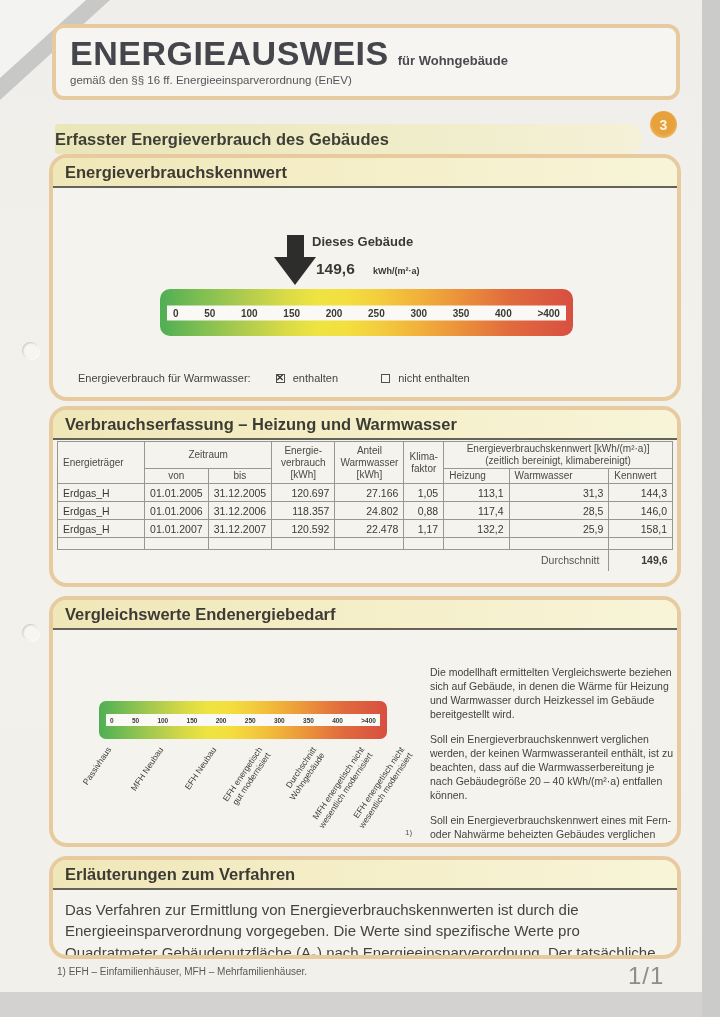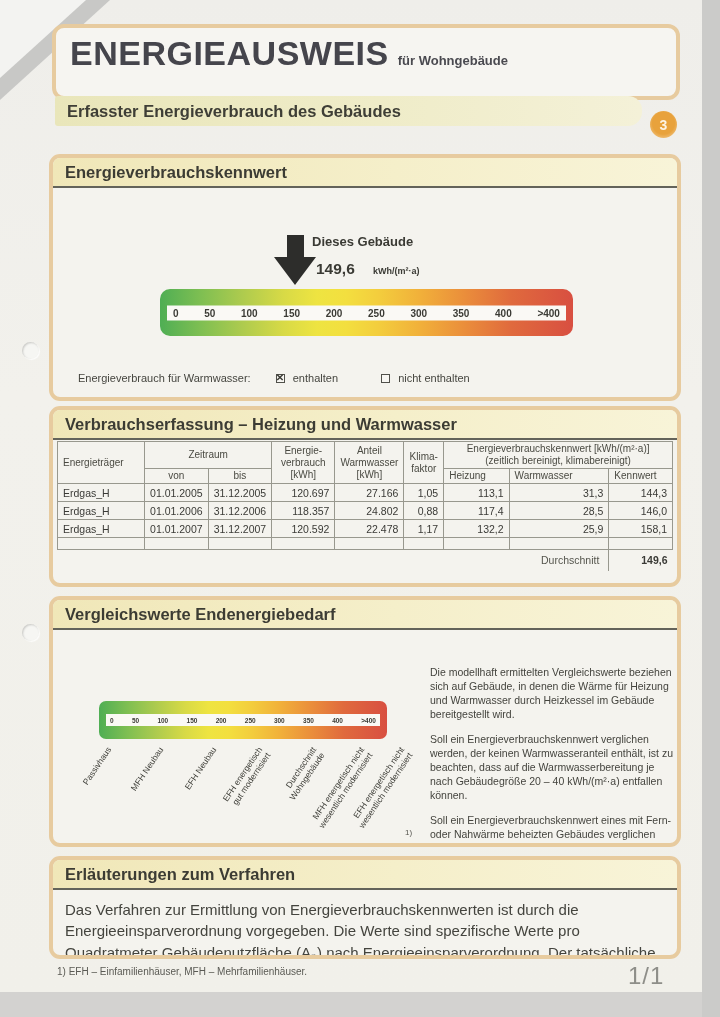--- a/index.html
+++ b/index.html
@@ -19,31 +19,31 @@
     background:#f6f6f3; box-shadow:inset 1px 1px 2px rgba(0,0,0,.18), 1px 1px 1px rgba(255,255,255,.8); }
 
   
   #title-box { position:absolute; left:52px; top:24px; width:628px; height:76px;
     background:#f6f5f1; border:4px solid #e7cb9f; border-radius:12px; padding:8px 14px 0 14px; }
   .doc-title { font-size:34px; font-weight:bold; color:#45454c; letter-spacing:.5px; line-height:1.05; }
   .doc-title-suffix { font-size:13px; font-weight:bold; color:#4a4a50; margin-left:9px; }
   .doc-subtitle { font-size:11.5px; color:#55555a; margin-top:2px; }
 
   
-  #section-band { position:absolute; left:55px; top:96px; width:587px; height:30px;
+  #section-band { position:absolute; left:55px; top:124px; width:587px; height:30px;
     background:linear-gradient(90deg,#e9e6ba 0%,#efecc8 55%,#f4f1d8 100%);
-    border-radius:3px 14px 14px 3px; display:flex; align-items:center; padding-left:12px;
+    border-radius:3px 14px 14px 3px; display:flex; align-items:center; 
     font-size:16.5px; font-weight:bold; color:#3e3e36; }
   #page-badge { position:absolute; left:650px; top:111px; width:27px; height:27px; border-radius:50%;
     background:radial-gradient(circle at 50% 45%, #e8a23c 55%, #efc07a 80%, #f3d9ab 100%);
     color:#fdf4e4; font-size:14px; font-weight:bold; display:flex; align-items:center; justify-content:center; }
 
   
   .sec { position:absolute; left:49px; width:632px; background:#f4f3ee;
-    border:4px solid #e7cb9f; border-radius:11px; overflow:hidden; }
+    border:4px solid #e7cb9f; border-radius:18px; overflow:hidden; }
   .sec-title { height:30px; background:linear-gradient(90deg,#f0e7b8 0%,#f5efca 55%,#f8f4d8 100%);
     border-bottom:2px solid #63635a; display:flex; align-items:center; padding-left:12px;
     font-size:16.5px; font-weight:bold; color:#3c3c34; }
   .sec-body { position:relative; width:100%; }
 
   
   .scale { position:absolute; border-radius:10px;
     background:linear-gradient(90deg,#4fae54 0%,#7fbf52 10%,#aecb4e 20%,#d8da46 30%,#eee441 38%,
       #f3df3f 45%,#f3cd3d 53%,#f1b03a 63%,#ea8d3b 74%,#e06a3d 85%,#d84f41 100%); }
   .stripe { position:absolute; left:7px; right:7px; top:50%; transform:translateY(-50%);
@@ -115,20 +115,21 @@
   <div id="paper">
     <div class="fold-outer"></div>
     <div class="fold-inner"></div>
     <div class="punch" style="left:22px; top:342px;"></div>
     <div class="punch" style="left:22px; top:624px;"></div>
 
     <div id="title-box">
       <div>
         <span class="doc-title">ENERGIEAUSWEIS</span><span class="doc-title-suffix">für Wohngebäude</span>
       </div>
+      <div class="doc-subtitle">gemäß den §§ 16 ff. Energieeinsparverordnung (EnEV)</div>
     </div>
 
     <div id="section-band">Erfasster Energieverbrauch des Gebäudes</div>
     <div id="page-badge">3</div>
 
     <section class="sec" id="sec-kennwert">
       <div class="sec-title">Energieverbrauchskennwert</div>
       <div class="sec-body">
         <div class="arrow-shaft"></div>
         <div class="arrow-head"></div>

